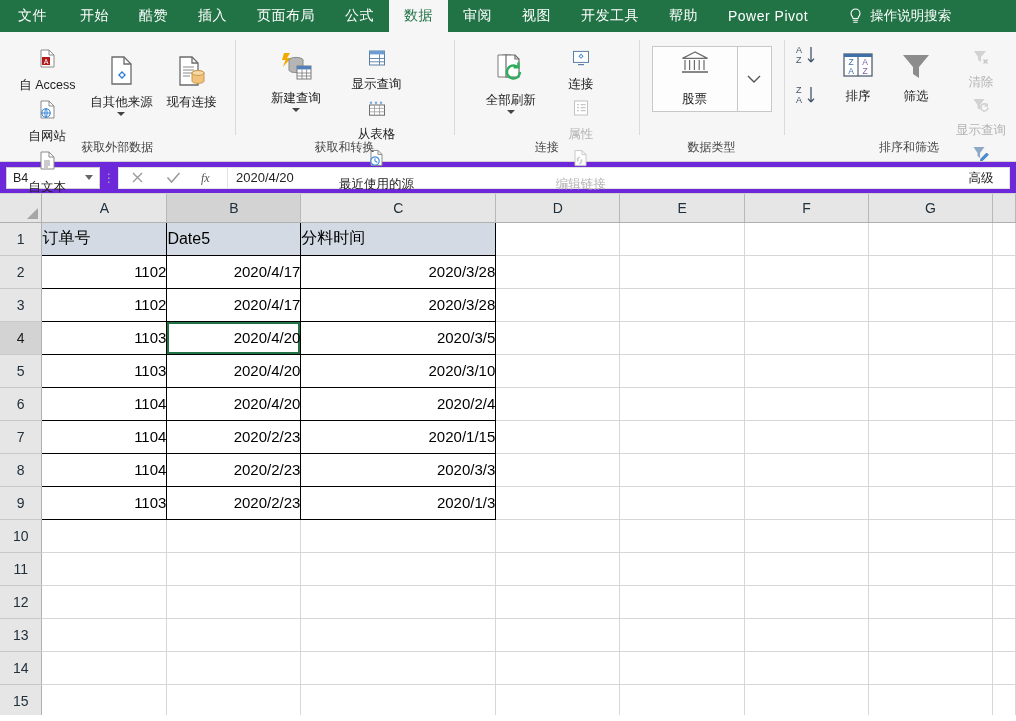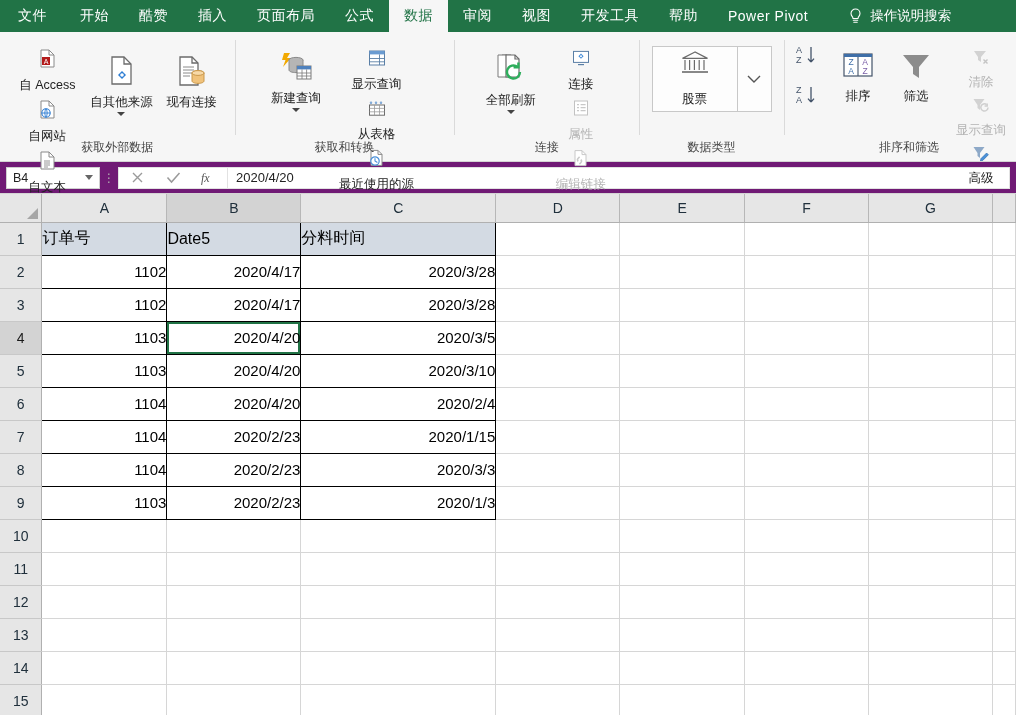--- a/index.html
+++ b/index.html
@@ -90,21 +90,21 @@
     width: 34px; border-left: 1px solid #c8c8c8;
     display: flex; align-items: center; justify-content: center;
   }
 
   
   .sortaz { display: flex; flex-direction: column; justify-content: center;
             gap: 14px; padding: 6px 8px 0 6px; }
 
   
   .fbar {
-    height: 32px; background: #701a75; display: flex; align-items: center;
+    height: 32px; background: #6d28d9; display: flex; align-items: center;
     border-bottom: 1px solid #d4d4d4; padding: 0 4px;
   }
   .namebox {
     width: 94px; height: 22px; border: 1px solid #d0d0d0;
     background: #fff; display: flex; align-items: center;
     padding: 0 6px; font-size: 12.5px; color: #222;
     justify-content: space-between; margin-left: 2px;
   }
   .nb-caret {
     width: 0; height: 0;

